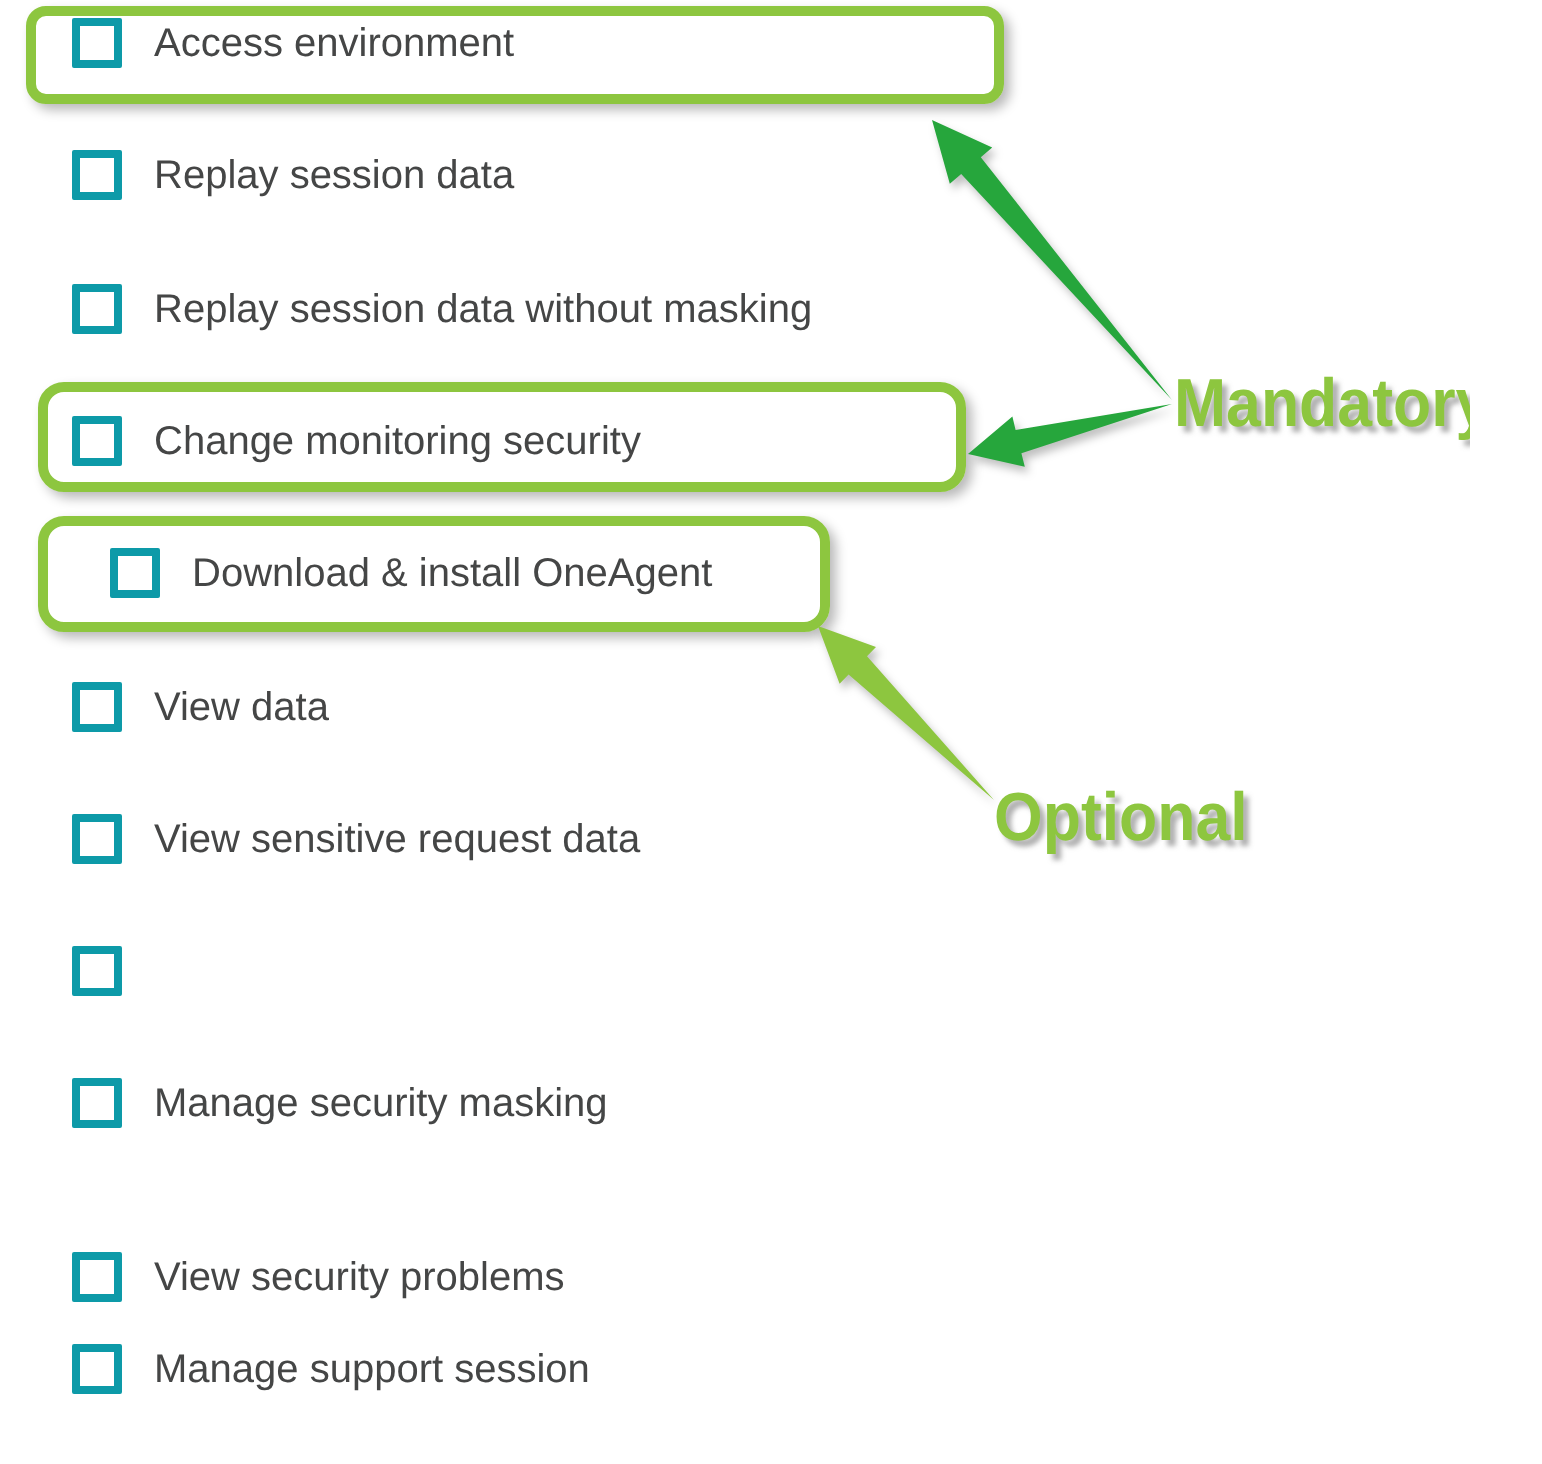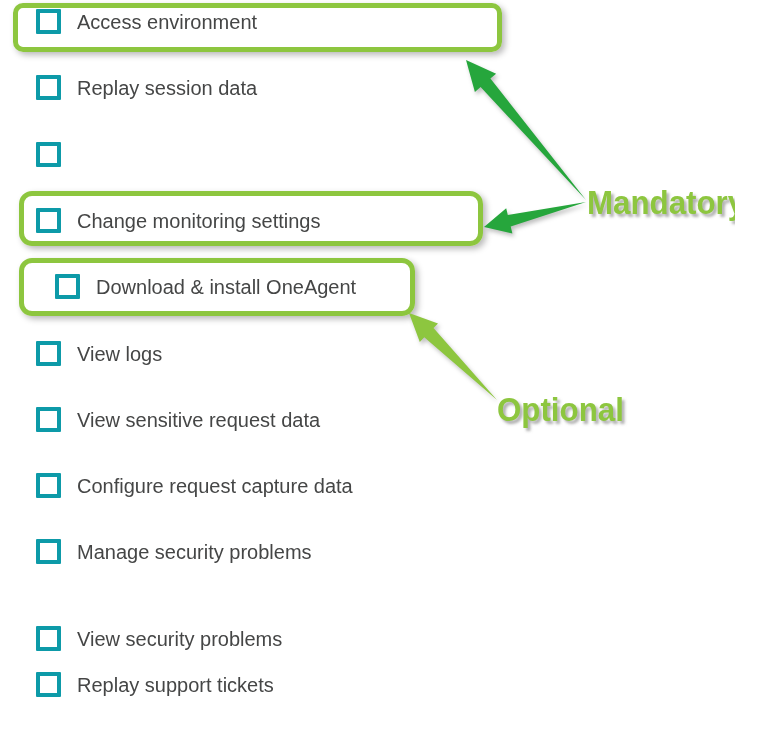--- a/index.html
+++ b/index.html
@@ -97,52 +97,52 @@
       <div class="row" style="top: 5px;">
     <span class="checkbox"></span>
     <span class="row-label">Access environment</span>
   </div>
       <div class="row" style="top: 71px; padding-left: 20px;">
     <span class="checkbox"></span>
     <span class="row-label">Replay session data</span>
   </div>
       <div class="row" style="top: 138px;">
     <span class="checkbox"></span>
+    <span class="row-label">Replay session data without masking</span>
   </div>
       <div class="row" style="top: 204px;">
     <span class="checkbox"></span>
-    <span class="row-label">Change monitoring settings</span>
+    <span class="row-label">Change monitoring security</span>
   </div>
       <div class="row" style="top: 270px; margin-left: 19px;">
     <span class="checkbox"></span>
     <span class="row-label">Download &amp; install OneAgent</span>
   </div>
       <div class="row" style="top: 337px;">
     <span class="checkbox"></span>
-    <span class="row-label">View logs</span>
+    <span class="row-label">View data</span>
   </div>
       <div class="row" style="top: 403px; padding-left: 29px;">
     <span class="checkbox"></span>
     <span class="row-label">View sensitive request data</span>
   </div>
       <div class="row" style="top: 469px;">
     <span class="checkbox"></span>
-    <span class="row-label">Configure request capture data</span>
   </div>
       <div class="row" style="top: 535px;">
     <span class="checkbox"></span>
-    <span class="row-label">Manage security problems</span>
+    <span class="row-label">Manage security masking</span>
   </div>
       <div class="row" style="top: 622px;">
     <span class="checkbox"></span>
     <span class="row-label">View security problems</span>
   </div>
       <div class="row" style="top: 668px;">
     <span class="checkbox"></span>
-    <span class="row-label">Replay support tickets</span>
+    <span class="row-label">Manage support session</span>
   </div>
     </div>
 
   <div class="hl-box" id="hl-box-1"></div>
   <div class="hl-box" id="hl-box-2"></div>
   <div class="hl-box" id="hl-box-3"></div>
 
   <svg id="arrows" width="771" height="732" viewBox="0 0 771 732">
     <polygon points="586,200 490.4,78.6 496.1,73.7 466,60 474.9,91.9 480.6,87.0" fill="#26a63c"></polygon>
     <polygon points="586,202 507.8,215.0 506.2,208.2 484,227 512.4,233.4 510.7,226.6" fill="#26a63c"></polygon>

